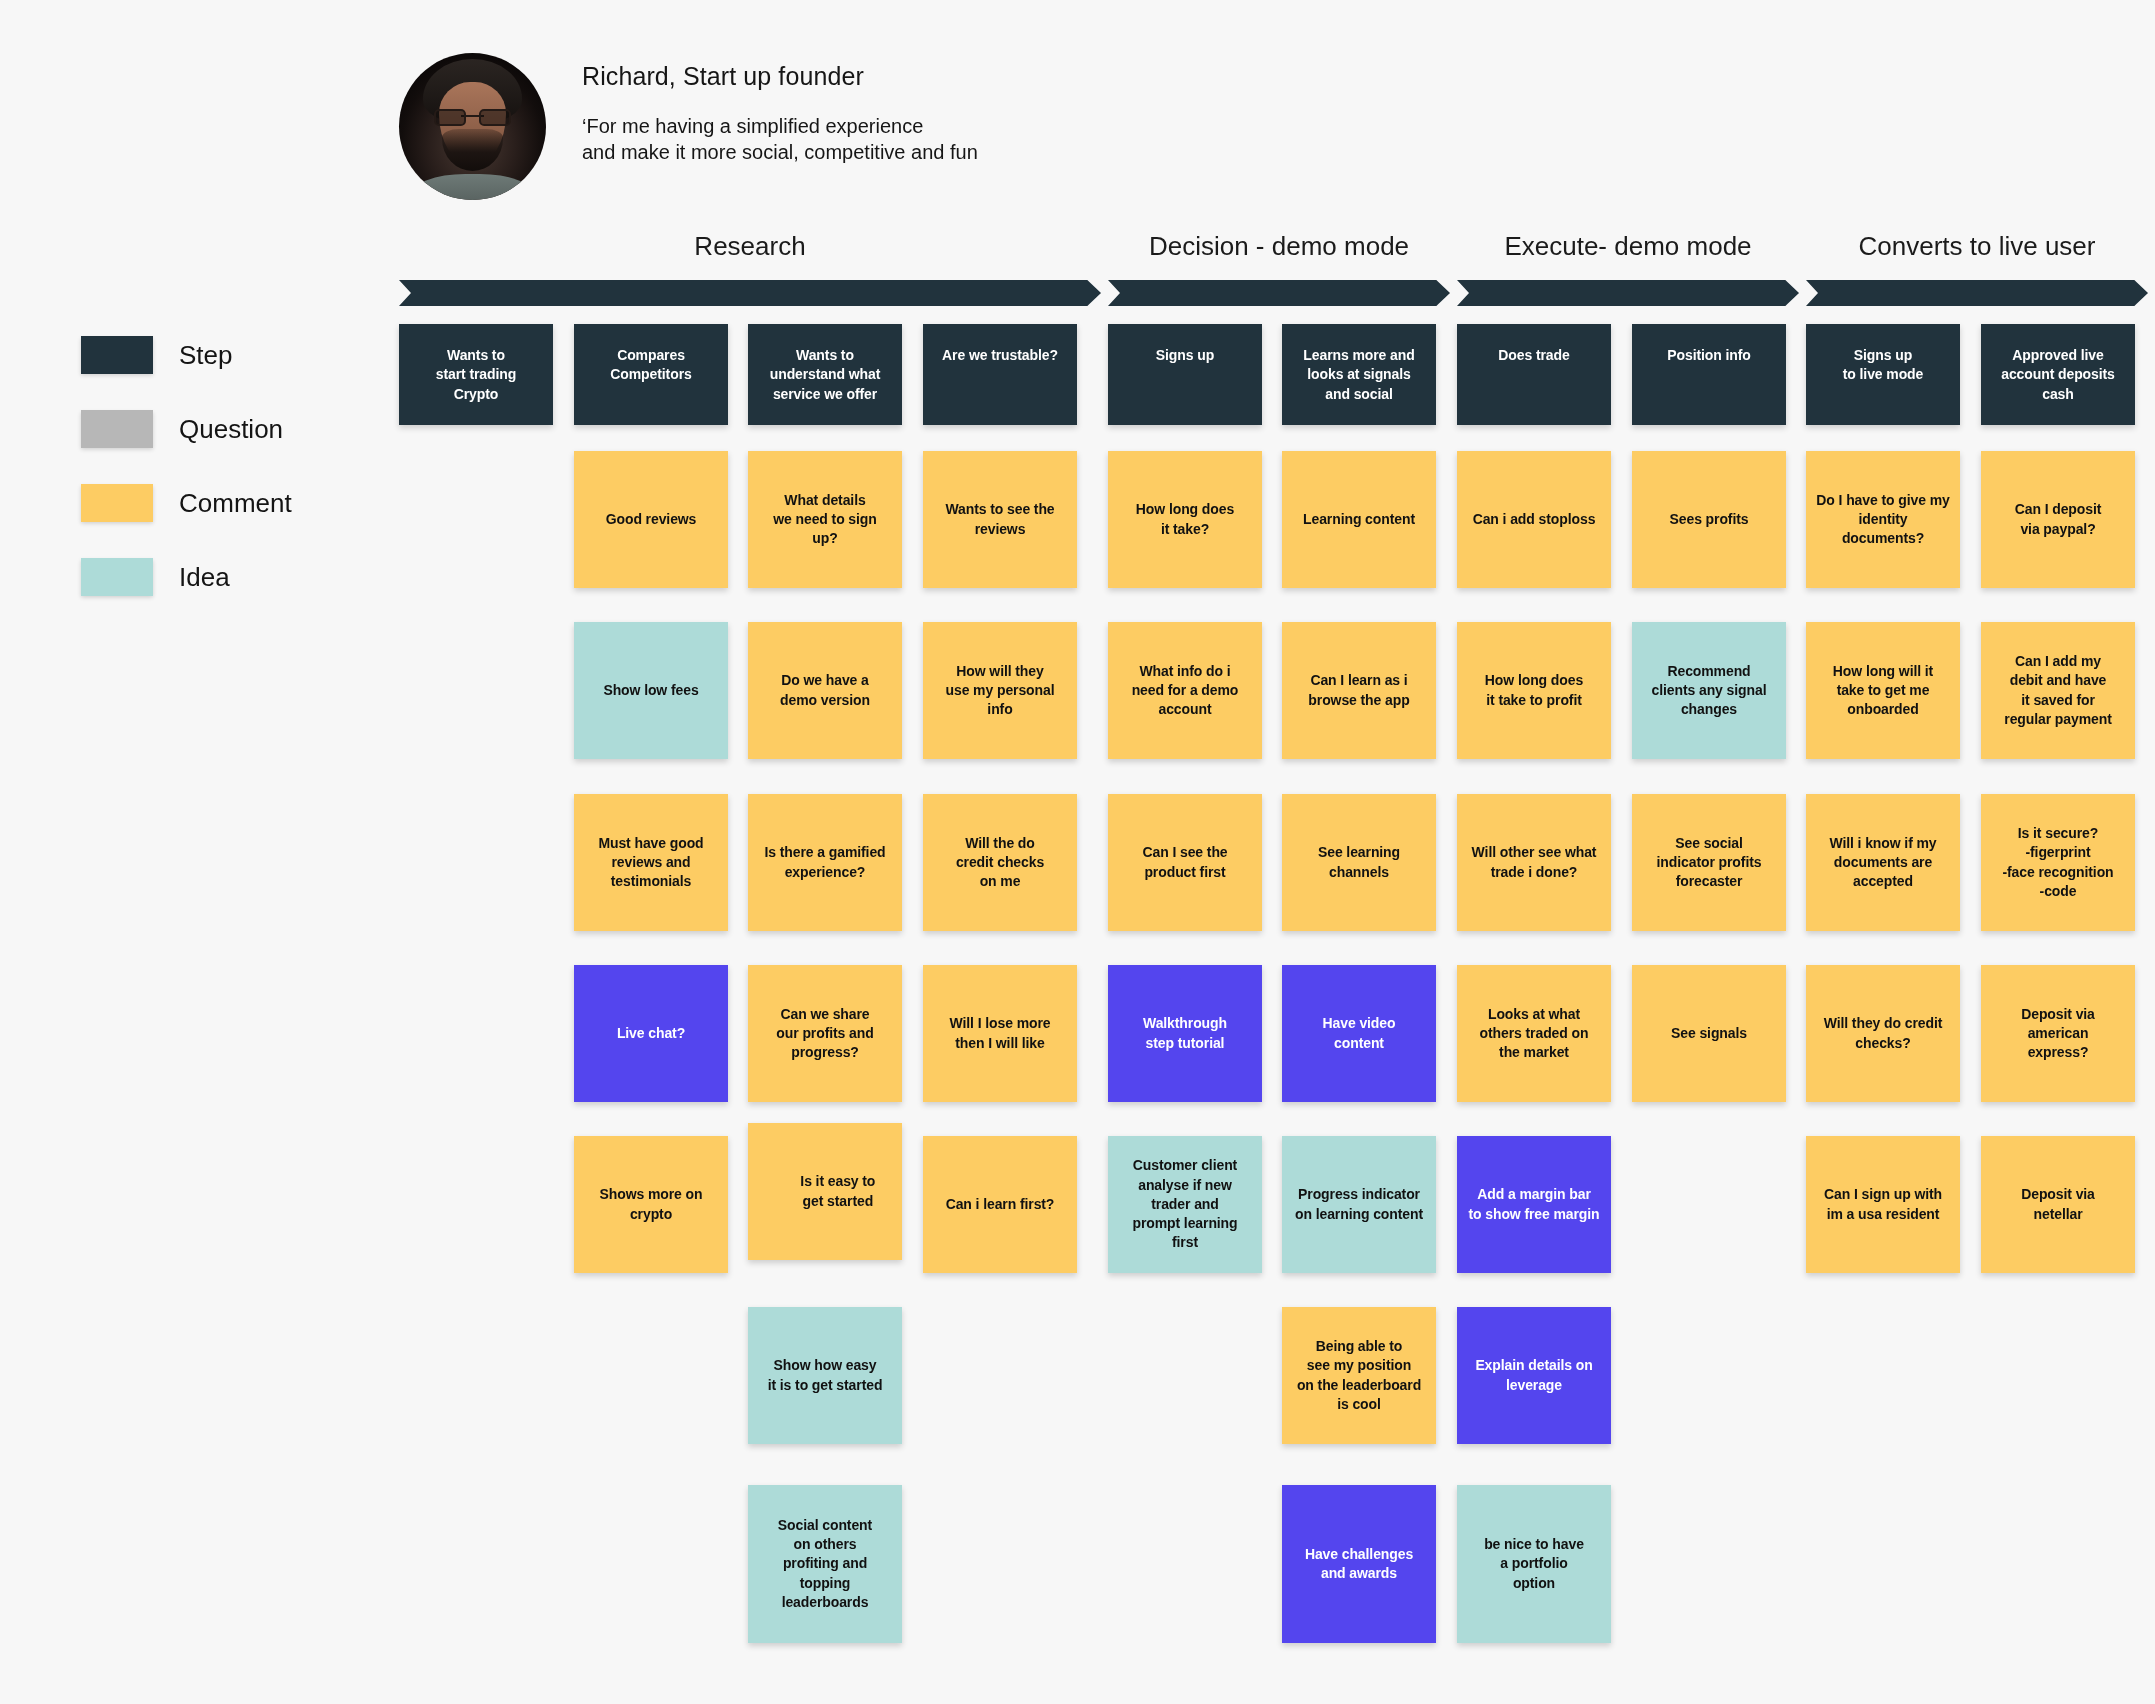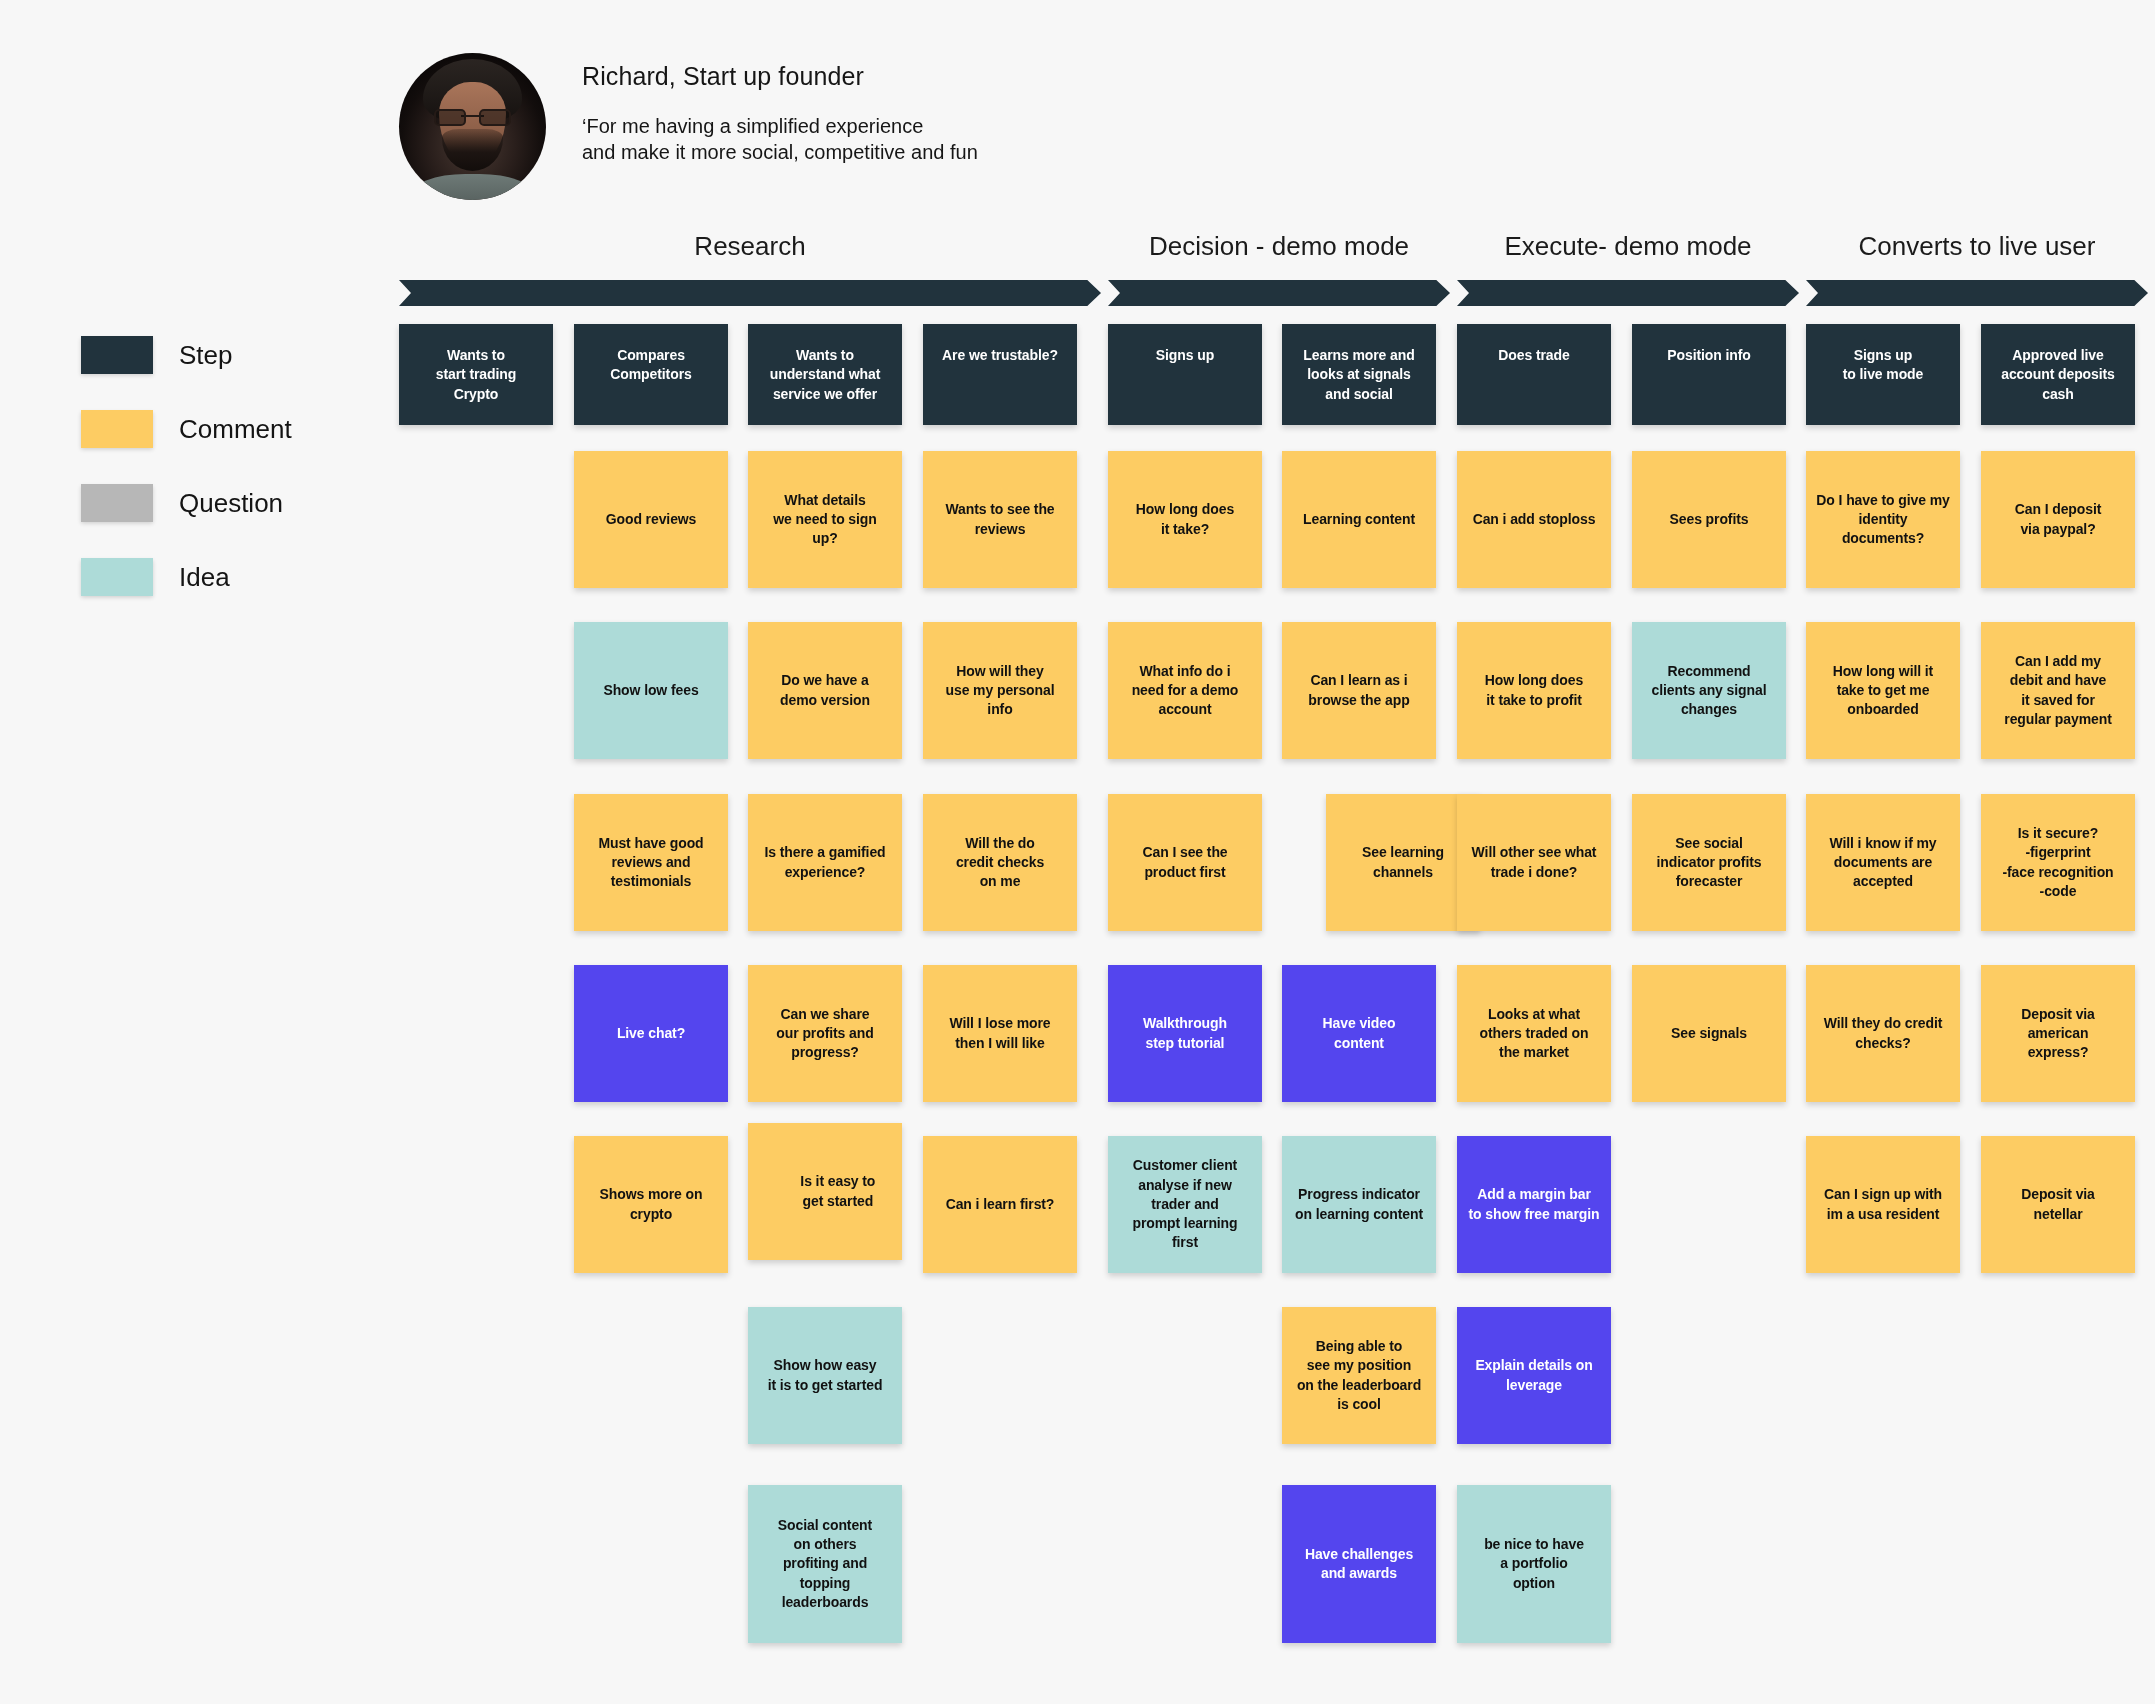--- a/index.html
+++ b/index.html
@@ -111,26 +111,26 @@
       </div>
     </div>
   </div>
 
   <div class="legend" id="legend">
       <div class="legend-row">
         <div class="swatch" style="background: rgb(33, 51, 61);"></div>
         <div class="legend-label">Step</div>
       </div>
       <div class="legend-row">
+        <div class="swatch" style="background: rgb(183, 183, 183);"></div>
+        <div class="legend-label">Question</div>
+      </div>
+      <div class="legend-row">
         <div class="swatch" style="background: rgb(253, 204, 99);"></div>
         <div class="legend-label">Comment</div>
-      </div>
-      <div class="legend-row">
-        <div class="swatch" style="background: rgb(183, 183, 183);"></div>
-        <div class="legend-label">Question</div>
       </div>
       <div class="legend-row">
         <div class="swatch" style="background: rgb(173, 219, 216);"></div>
         <div class="legend-label">Idea</div>
       </div>
     </div>
 
   <div id="phases">
       <div class="phase-title" style="left: 399px; width: 702px;">Research</div>
       <div class="phase-bar" style="left: 399px; width: 702px;"></div>
@@ -335,21 +335,21 @@
           <div style="width: 100%;">
             <div>Learning content</div>
           </div>
         </div>
         <div class="card note c-comment" style="top: 622px;">
           <div style="width: 100%;">
             <div>Can I learn as i</div>
             <div>browse the app</div>
           </div>
         </div>
-        <div class="card note c-comment" style="top: 794px; margin-left: 44px;">
+        <div class="card note c-comment" style="top: 794px;">
           <div style="width: 100%;">
             <div>See learning</div>
             <div>channels</div>
           </div>
         </div>
         <div class="card note c-feature" style="top: 965px;">
           <div style="width: 100%;">
             <div>Have video</div>
             <div>content</div>
           </div>

